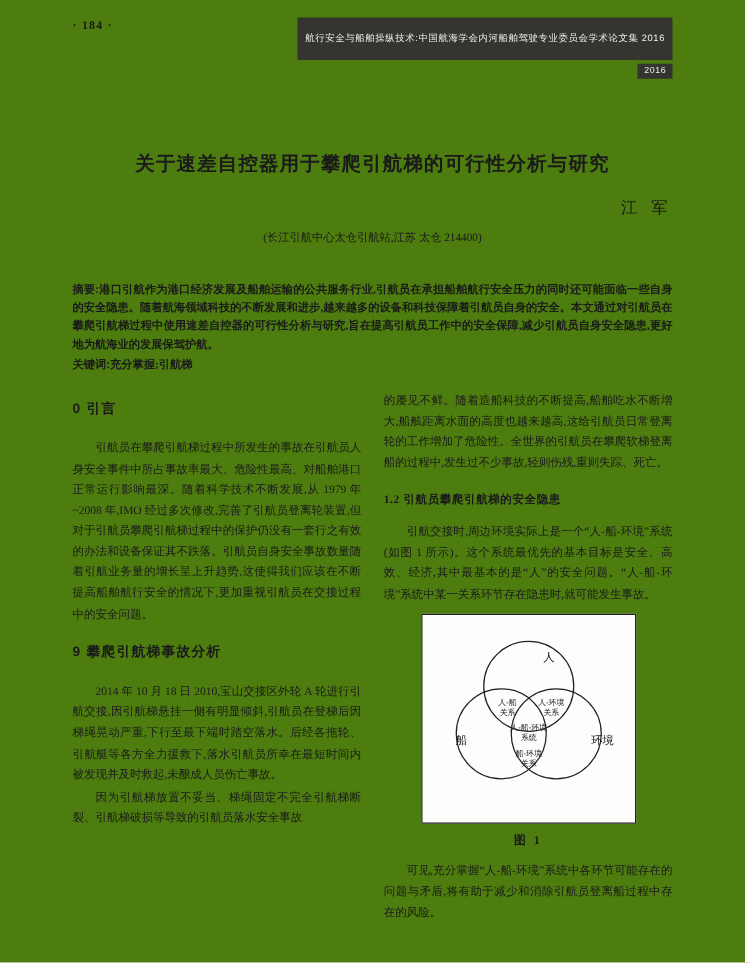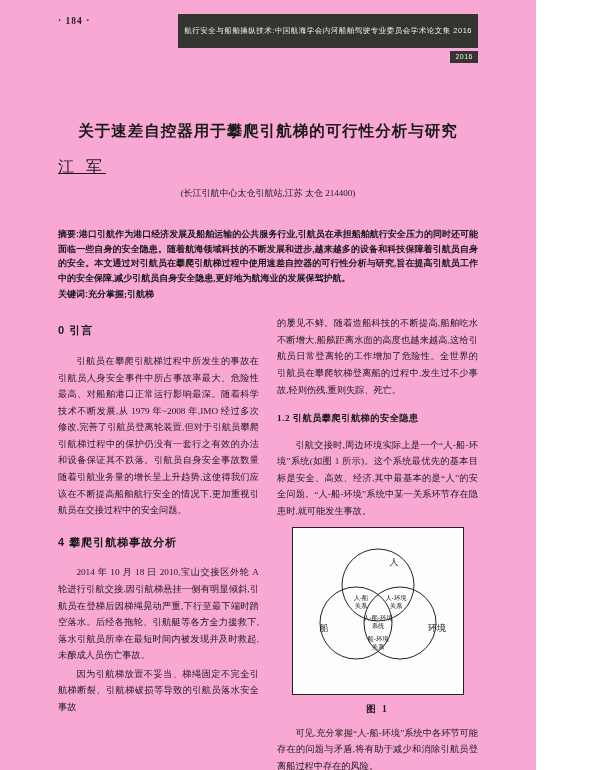--- a/index.html
+++ b/index.html
@@ -4,23 +4,23 @@
 <style>
   * { margin: 0; padding: 0; box-sizing: border-box; }
   html, body { background: #ffffff; }
   body {
     width: 600px; height: 770px;
     font-family: "Liberation Serif", "DejaVu Serif", serif;
     color: #1a1a1a;
     overflow: hidden;
   }
   .page {
-    width: 536px; height: 770px;
+    width: 596px; height: 770px;
     padding: 14px 58px 16px 58px;
-    background: #f9a8d4;
+    background: #4d7c0f;
   }
   
   .header { display: flex; justify-content: space-between; align-items: flex-start; }
   .pagenum { font-size: 9.5px; font-weight: bold; letter-spacing: 1px; padding-top: 2px; }
   .badges { display: flex; flex-direction: column; align-items: flex-end; gap: 3px; max-width: 440px; }
   .badge {
     background: #343431; color: #efefea;
     font-size: 7.5px; line-height: 1.1;
     padding: 13px 6px;
     font-family: "Liberation Sans", "DejaVu Sans", sans-serif;
@@ -29,21 +29,21 @@
   }
   .badge.small { font-size: 7px; padding: 2px 5px; }
   
   .title {
     margin-top: 58px;
     text-align: center;
     font-size: 15.5px; font-weight: bold;
     font-family: "Liberation Sans", "DejaVu Sans", sans-serif;
     letter-spacing: 1px;
   }
-  .author { margin-top: 15px; text-align: left; font-size: 16px; letter-spacing: 4px; text-decoration: underline; }
+  .author { margin-top: 15px; text-align: right; font-size: 13px; letter-spacing: 4px; }
   .affiliation { margin-top: 9px; text-align: center; font-size: 9px; }
   
   .abstract {
     margin-top: 27px;
     font-size: 9px; line-height: 1.62;
     text-align: justify;
     font-weight: 600;
   }
   .abstract .lbl { font-weight: bold; font-family: "Liberation Sans", "DejaVu Sans", sans-serif; }
   .keywords { margin-top: 3px; font-size: 9px; font-weight: 600; }
@@ -100,21 +100,21 @@
 
   <p class="abstract"><span class="lbl">摘要:</span><span>港口引航作为港口经济发展及船舶运输的公共服务行业,引航员在承担船舶航行安全压力的同时还可能面临一些自身的安全隐患。随着航海领域科技的不断发展和进步,越来越多的设备和科技保障着引航员自身的安全。本文通过对引航员在攀爬引航梯过程中使用速差自控器的可行性分析与研究,旨在提高引航员工作中的安全保障,减少引航员自身安全隐患,更好地为航海业的发展保驾护航。</span></p>
 
   <p class="keywords"><span class="lbl">关键词:</span><span>充分掌握;引航梯</span></p>
 
   <div class="columns">
 
     <div class="col">
       <h2 class="sec">0 引言</h2>
       <p class="indent">引航员在攀爬引航梯过程中所发生的事故在引航员人身安全事件中所占事故率最大、危险性最高、对船舶港口正常运行影响最深。随着科学技术不断发展,从 1979 年~2008 年,IMO 经过多次修改,完善了引航员登离轮装置,但对于引航员攀爬引航梯过程中的保护仍没有一套行之有效的办法和设备保证其不跌落。引航员自身安全事故数量随着引航业务量的增长呈上升趋势,这使得我们应该在不断提高船舶航行安全的情况下,更加重视引航员在交接过程中的安全问题。</p>
-      <h2 class="sec later">4 攀爬引航梯事故分析</h2>
+      <h2 class="sec later">9 攀爬引航梯事故分析</h2>
       <p class="indent">2014 年 10 月 18 日 2010,宝山交接区外轮 A 轮进行引航交接,因引航梯悬挂一侧有明显倾斜,引航员在登梯后因梯绳晃动严重,下行至最下端时踏空落水。后经各拖轮、引航艇等各方全力援救下,落水引航员所幸在最短时间内被发现并及时救起,未酿成人员伤亡事故。</p>
       <p class="indent">因为引航梯放置不妥当、梯绳固定不完全引航梯断裂、引航梯破损等导致的引航员落水安全事故</p>
     </div>
 
     <div class="col">
       <p>的屡见不鲜。随着造船科技的不断提高,船舶吃水不断增大,船舷距离水面的高度也越来越高,这给引航员日常登离轮的工作增加了危险性。全世界的引航员在攀爬软梯登离船的过程中,发生过不少事故,轻则伤残,重则失踪、死亡。</p>
       <h3 class="subsec">1.2 引航员攀爬引航梯的安全隐患</h3>
       <p class="indent">引航交接时,周边环境实际上是一个“人-船-环境”系统(如图 1 所示)。这个系统最优先的基本目标是安全、高效、经济,其中最基本的是“人”的安全问题。“人-船-环境”系统中某一关系环节存在隐患时,就可能发生事故。</p>
 
       <figure>

